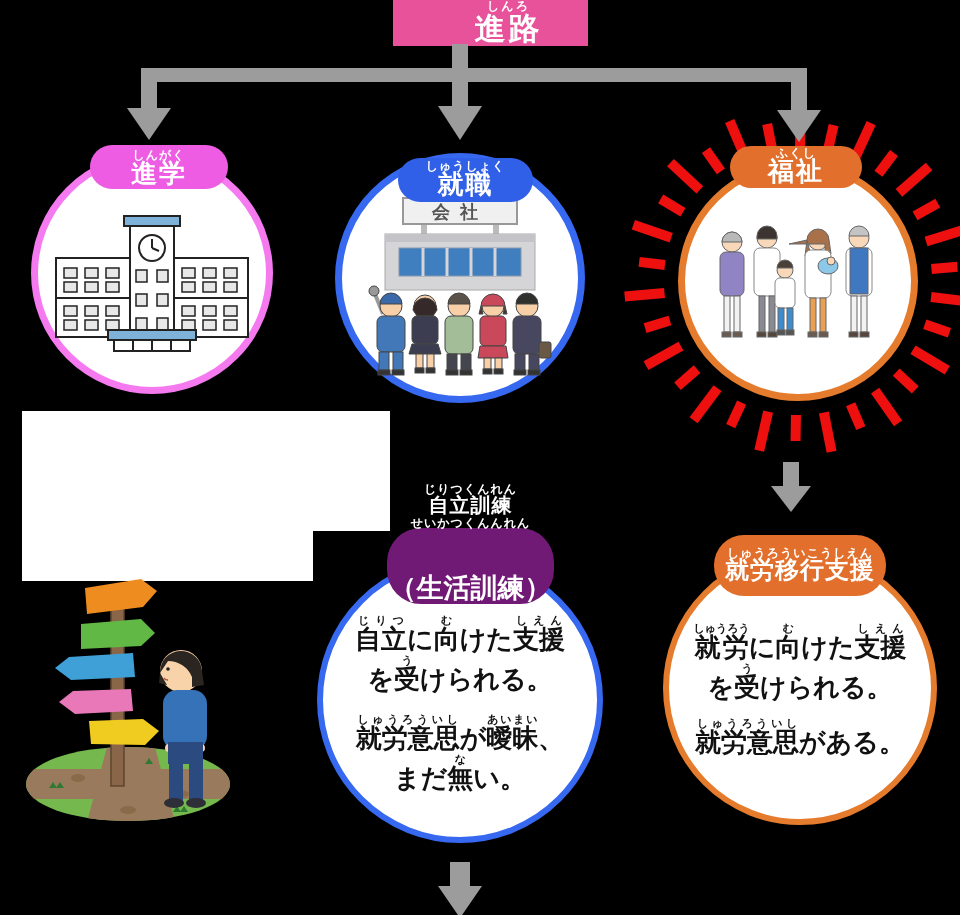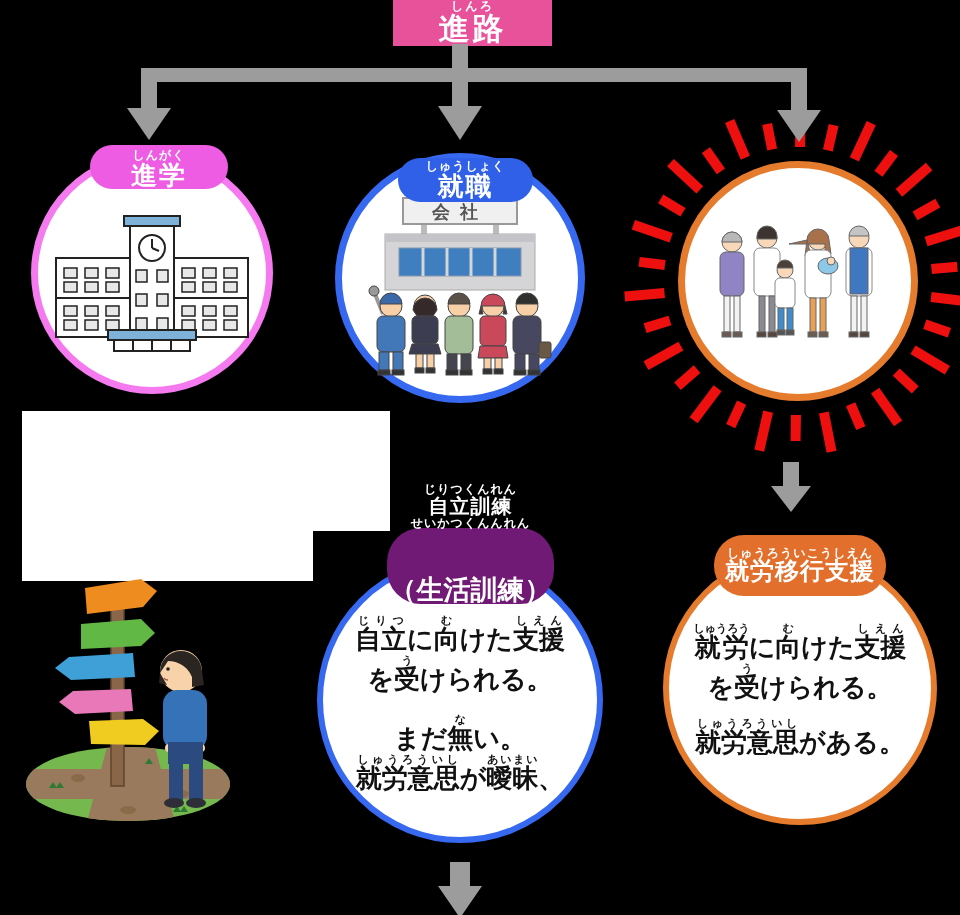--- a/index.html
+++ b/index.html
@@ -2,36 +2,36 @@
 <html><head>
 <meta charset="utf-8">
 <style>
   html,body{margin:0;padding:0;background:#000;}
   .canvas{position:relative;width:960px;height:915px;background:#000;overflow:hidden;
           font-family:"DejaVu Sans",sans-serif;}
   .whiterect{position:absolute;background:#fff;z-index:0;}
   
   .root-box{position:absolute;left:393px;top:0;width:159px;height:46px;background:#e8529b;
             color:#fff;display:flex;flex-direction:column;align-items:center;justify-content:center;
-            font-weight:bold;z-index:4;line-height:1.05;}
+            font-weight:bold;z-index:4;line-height:1.05;padding-left:36px;}
   .root-box .furi{font-size:12px;letter-spacing:2px;}
   .root-box .main{font-size:31px;letter-spacing:3px;font-family:Liberation Serif, serif;}
   
   .circle{position:absolute;border-radius:50%;background:#fff;box-sizing:border-box;z-index:2;}
   .c-shingaku{left:31px;top:152px;width:242px;height:242px;border:7px solid #f57af0;}
   .c-shushoku{left:335px;top:153px;width:250px;height:250px;border:7px solid #3668f0;}
   .c-fukushi{left:678px;top:161px;width:240px;height:240px;border:7px solid #e57b2d;}
   .c-jiritsu{left:317px;top:557px;width:286px;height:286px;border:6px solid #3668f0;}
   .c-ikou{left:663px;top:551px;width:274px;height:274px;border:6px solid #e57b2d;}
   
   .pill{position:absolute;border-radius:999px;color:#fff;text-align:center;font-weight:bold;
         display:flex;flex-direction:column;align-items:center;justify-content:center;
         z-index:4;line-height:1.05;}
   .pill .furi{font-size:12px;letter-spacing:1px;}
-  .pill .main{font-size:26px;letter-spacing:2px;}
+  .pill .main{font-size:26px;letter-spacing:2px;font-family:Liberation Mono, monospace;}
   .p-shingaku{left:90px;top:145px;width:138px;height:44px;background:#ed5ce2;justify-content:flex-end;}
   .p-shushoku{left:398px;top:158px;width:135px;height:44px;background:#3060e8;}
   .p-fukushi{left:730px;top:146px;width:132px;height:42px;background:#e2702c;}
   .p-jiritsu{left:387px;top:528px;width:167px;height:76px;background:#701a75;border-radius:34px;justify-content:flex-end;}
   .p-jiritsu .main{font-size:20px;letter-spacing:1px;}
   .p-jiritsu .main2{font-size:27px;letter-spacing:0;margin-top:46px;}
   .p-ikou{left:714px;top:535px;width:172px;height:61px;background:#e2702c;border-radius:30px;align-items:center;}
   .p-ikou .main{font-size:24px;letter-spacing:1px;}
   
   .bodytext{position:absolute;text-align:center;color:#111;font-weight:bold;z-index:4;}
@@ -306,41 +306,45 @@
   </svg>
 
   <div class="pill p-shingaku">
     <span class="furi">しんがく</span>
     <span class="main">進学</span>
   </div>
   <div class="pill p-shushoku">
     <span class="furi">しゅうしょく</span>
     <span class="main">就職</span>
   </div>
+  <div class="pill p-fukushi">
+    <span class="furi">ふくし</span>
+    <span class="main">福祉</span>
+  </div>
 
   <div class="circle c-jiritsu"></div>
   <div class="circle c-ikou"></div>
 
   <div class="pill p-jiritsu">
     <span class="furi">じりつくんれん</span>
     <span class="main">自立訓練</span>
     <span class="furi">せいかつくんんれん</span>
     <span class="main main2">（生活訓練）</span>
   </div>
   <div class="pill p-ikou">
     <span class="furi">しゅうろういこうしえん</span>
     <span class="main">就労移行支援</span>
   </div>
 
   <div class="bodytext bt-jiritsu">
     <div class="ruby-line"><ruby>自立<rt>じりつ</rt></ruby>に<ruby>向<rt>む</rt></ruby>けた<ruby>支援<rt>しえん</rt></ruby></div>
     <div class="ruby-line">を<ruby>受<rt>う</rt></ruby>けられる。</div>
     <div class="para-gap"></div>
+    <div class="ruby-line"><ruby>就労意思<rt>しゅうろういし</rt></ruby>が<ruby>曖昧<rt>あいまい</rt></ruby>、</div>
     <div class="ruby-line">まだ<ruby>無<rt>な</rt></ruby>い。</div>
-    <div class="ruby-line"><ruby>就労意思<rt>しゅうろういし</rt></ruby>が<ruby>曖昧<rt>あいまい</rt></ruby>、</div>
   </div>
   <div class="bodytext bt-ikou">
     <div class="ruby-line"><ruby>就労<rt>しゅうろう</rt></ruby>に<ruby>向<rt>む</rt></ruby>けた<ruby>支援<rt>しえん</rt></ruby></div>
     <div class="ruby-line">を<ruby>受<rt>う</rt></ruby>けられる。</div>
     <div class="para-gap-s"></div>
     <div class="ruby-line"><ruby>就労意思<rt>しゅうろういし</rt></ruby>がある。</div>
   </div>
 
   <svg class="illus il-cross" viewBox="0 0 215 255">
     <defs>

